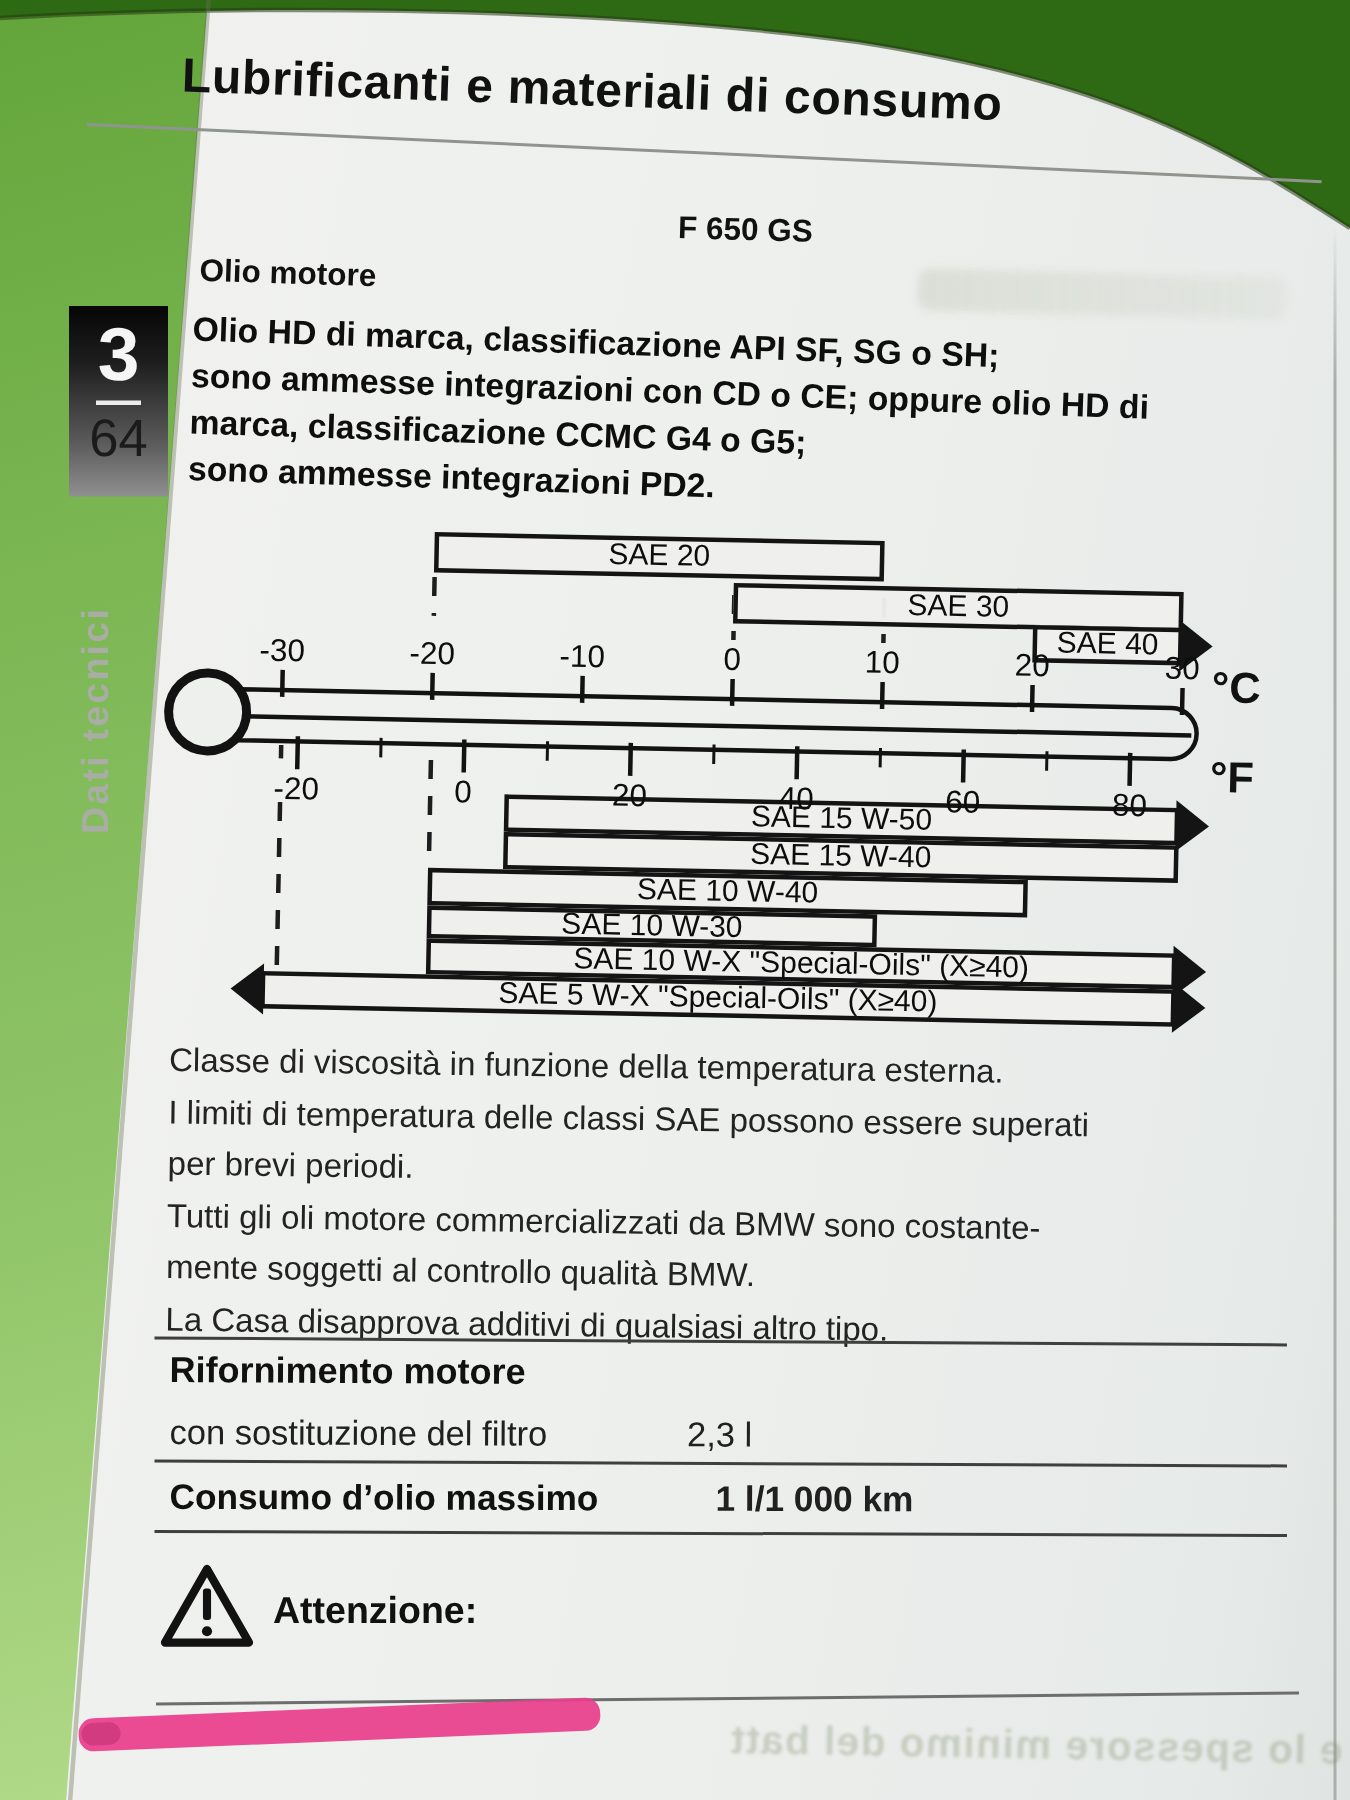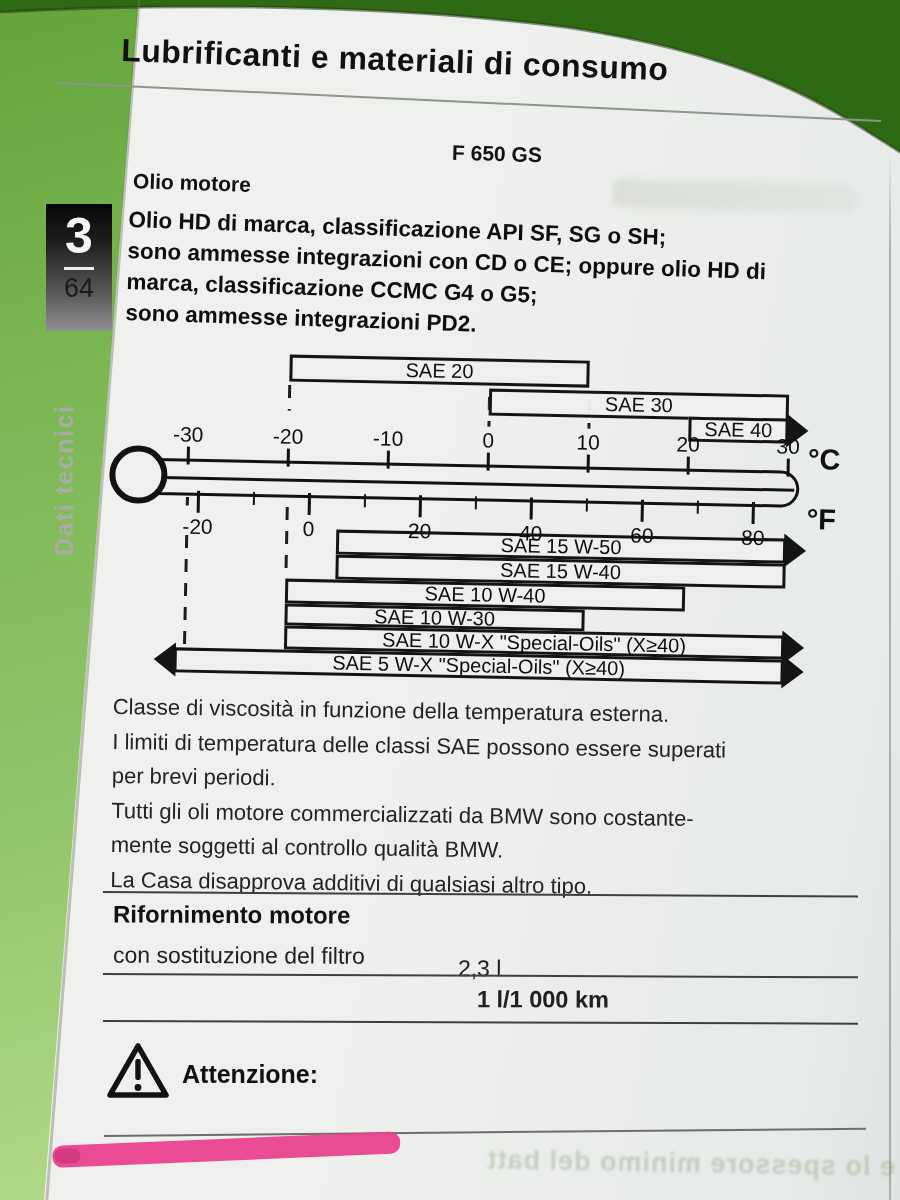--- a/index.html
+++ b/index.html
@@ -20,21 +20,21 @@
   .title-rule{left:58px;top:82px;width:824px;height:2px;background:#90948e;
     transform:rotate(2.65deg);transform-origin:left top;}
   .model{left:452px;top:142px;font-size:21px;font-weight:bold;transform:rotate(1.6deg);}
   .section-heading{left:133px;top:171px;font-size:21px;font-weight:bold;transform:rotate(1.8deg);}
   .spec-par{left:129px;top:204px;width:745px;font-size:22.5px;font-weight:bold;line-height:31px;
     transform:rotate(1.9deg);transform-origin:left top;color:#0e0e0e;}
   .chapter-tab{left:46px;top:204px;width:66px;height:127px;text-align:center;
     background:linear-gradient(180deg,#060606 0%,#1e1e1e 30%,#5b5b5b 72%,#909090 100%);}
   .chapter-num{font-size:50px;font-weight:bold;line-height:1.02;margin-top:7px;color:#f5f5f5;}
   .tab-divider{width:30px;height:3px;background:#ececec;margin:5px auto 3px;}
-  .tab-page{font-size:27px;color:#1b1b1b;}
+  .tab-page{font-size:35px;color:#1b1b1b;}
   .side-label{left:50px;top:356px;height:200px;writing-mode:vertical-rl;transform:rotate(180deg);
     font-size:25px;font-weight:bold;color:#a9ada6;letter-spacing:1.5px;}
   
   #chart{left:110px;top:345px;width:748px;height:332px;transform:rotate(1.15deg);transform-origin:left top;}
   .sae-bar{position:absolute;border:3px solid #141414;background:rgba(238,240,237,.97);
     box-sizing:border-box;text-align:center;font-size:20px;color:#0d0d0d;white-space:nowrap;z-index:2;}
   .arr{position:absolute;width:0;height:0;z-index:3;}
   .tickc,.tickf,.tickfm{position:absolute;background:#121212;z-index:4;}
   .ticklab{position:absolute;width:60px;text-align:center;font-size:21px;color:#0d0d0d;z-index:4;}
   .vdash{position:absolute;width:3px;z-index:1;
@@ -45,21 +45,21 @@
   .thermo-bulb{position:absolute;left:2px;top:100px;width:58px;height:58px;box-sizing:border-box;
     border:6px solid #121212;border-radius:50%;background:#eef0ed;z-index:2;}
   .unit-c{position:absolute;left:700px;top:84px;font-size:29px;font-weight:bold;}
   .unit-f{position:absolute;left:700px;top:144px;font-size:29px;font-weight:bold;}
   
   .notes{left:113px;top:690px;font-size:22px;line-height:34.5px;color:#232323;
     transform:rotate(0.8deg);transform-origin:left top;}
   .rule{position:absolute;left:103px;width:755px;height:2px;background:#3f3f3f;transform-origin:left top;}
   .refill-heading{left:113px;top:901px;font-size:24px;font-weight:bold;transform:rotate(.3deg);}
   .refill-row{left:113px;top:943px;font-size:23px;color:#202020;width:600px;transform:rotate(.25deg);}
-  .refill-row .val{position:absolute;left:345px;top:12px;}
+  .refill-row .val{position:absolute;left:345px;top:0;}
   .cons-row{left:113px;top:986px;font-size:23.5px;width:650px;transform:rotate(.2deg);}
   .cons-row .lab{font-weight:bold;}
   .cons-row .val{position:absolute;left:364px;top:0;font-weight:bold;color:#202020;}
   .warn-icon{left:106px;top:1042px;}
   .warn-title{left:182px;top:1060px;font-size:25px;font-weight:bold;}
   .warning-text{left:107px;top:1096px;font-size:23.5px;color:#1d1d1d;}
   .rule.thin{left:104px;top:1135px;width:762px;height:1.5px;background:#6d6d6d;transform:rotate(-0.55deg);}
   .highlighter{left:52px;top:1146px;width:348px;height:22px;background:#ea3f8c;border-radius:10px;
     transform:rotate(-2.4deg);transform-origin:left top;opacity:.93;}
   .highlighter::before{content:"";position:absolute;left:2px;top:3px;width:26px;height:15px;
@@ -176,20 +176,21 @@
   </div>
 
   <div class="rule" style="top:891px;transform:rotate(.35deg);"></div>
   <div class="abs refill-heading">Rifornimento motore</div>
   <div class="abs refill-row">
     <span>con sostituzione del filtro</span>
     <span class="val">2,3 l</span>
   </div>
   <div class="rule" style="top:973px;transform:rotate(.25deg);"></div>
   <div class="abs cons-row">
+    <span class="lab">Consumo d’olio massimo</span>
     <span class="val">1  l/1 000 km</span>
   </div>
   <div class="rule" style="top:1020px;transform:rotate(.2deg);"></div>
 
   <div class="abs warn-icon">
     <svg width="64" height="58" viewBox="0 0 64 58">
       <path d="M32 4 L60 53 H4 Z" fill="none" stroke="#121212" stroke-width="5.5" stroke-linejoin="round"></path>
       <rect x="29.3" y="17" width="5.4" height="21" rx="2" fill="#121212"></rect>
       <circle cx="32" cy="45.5" r="3.4" fill="#121212"></circle>
     </svg>

